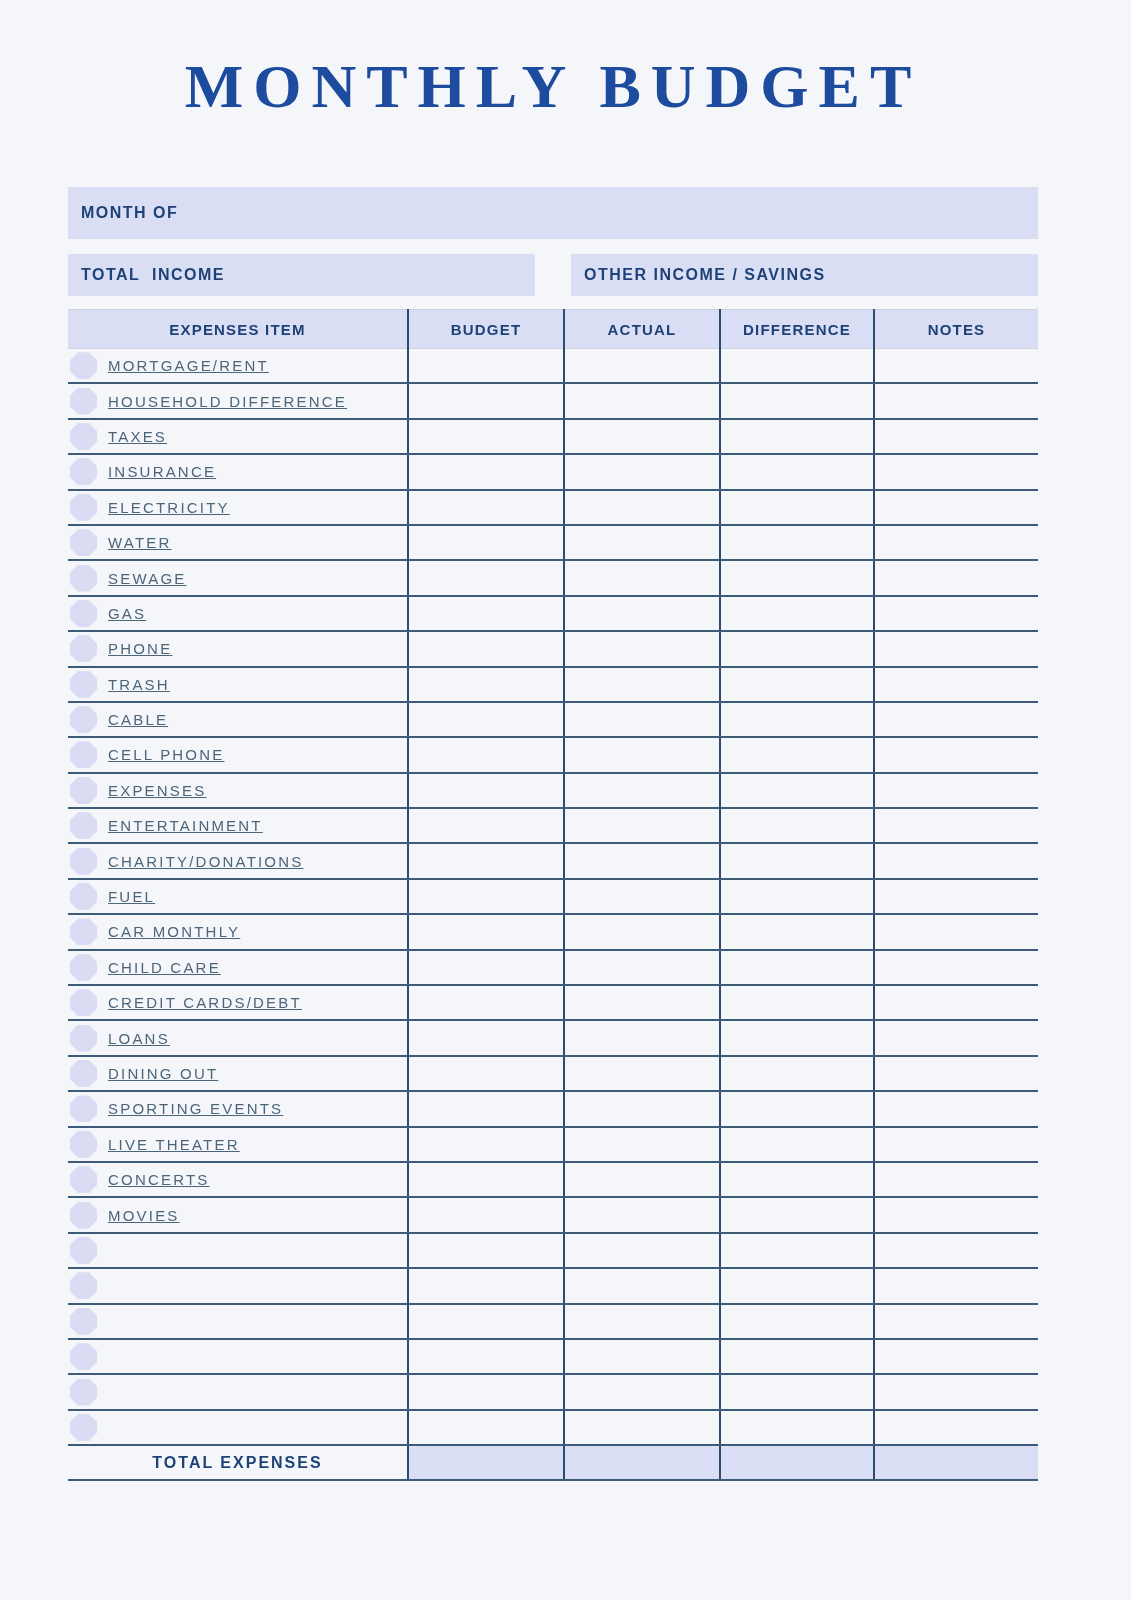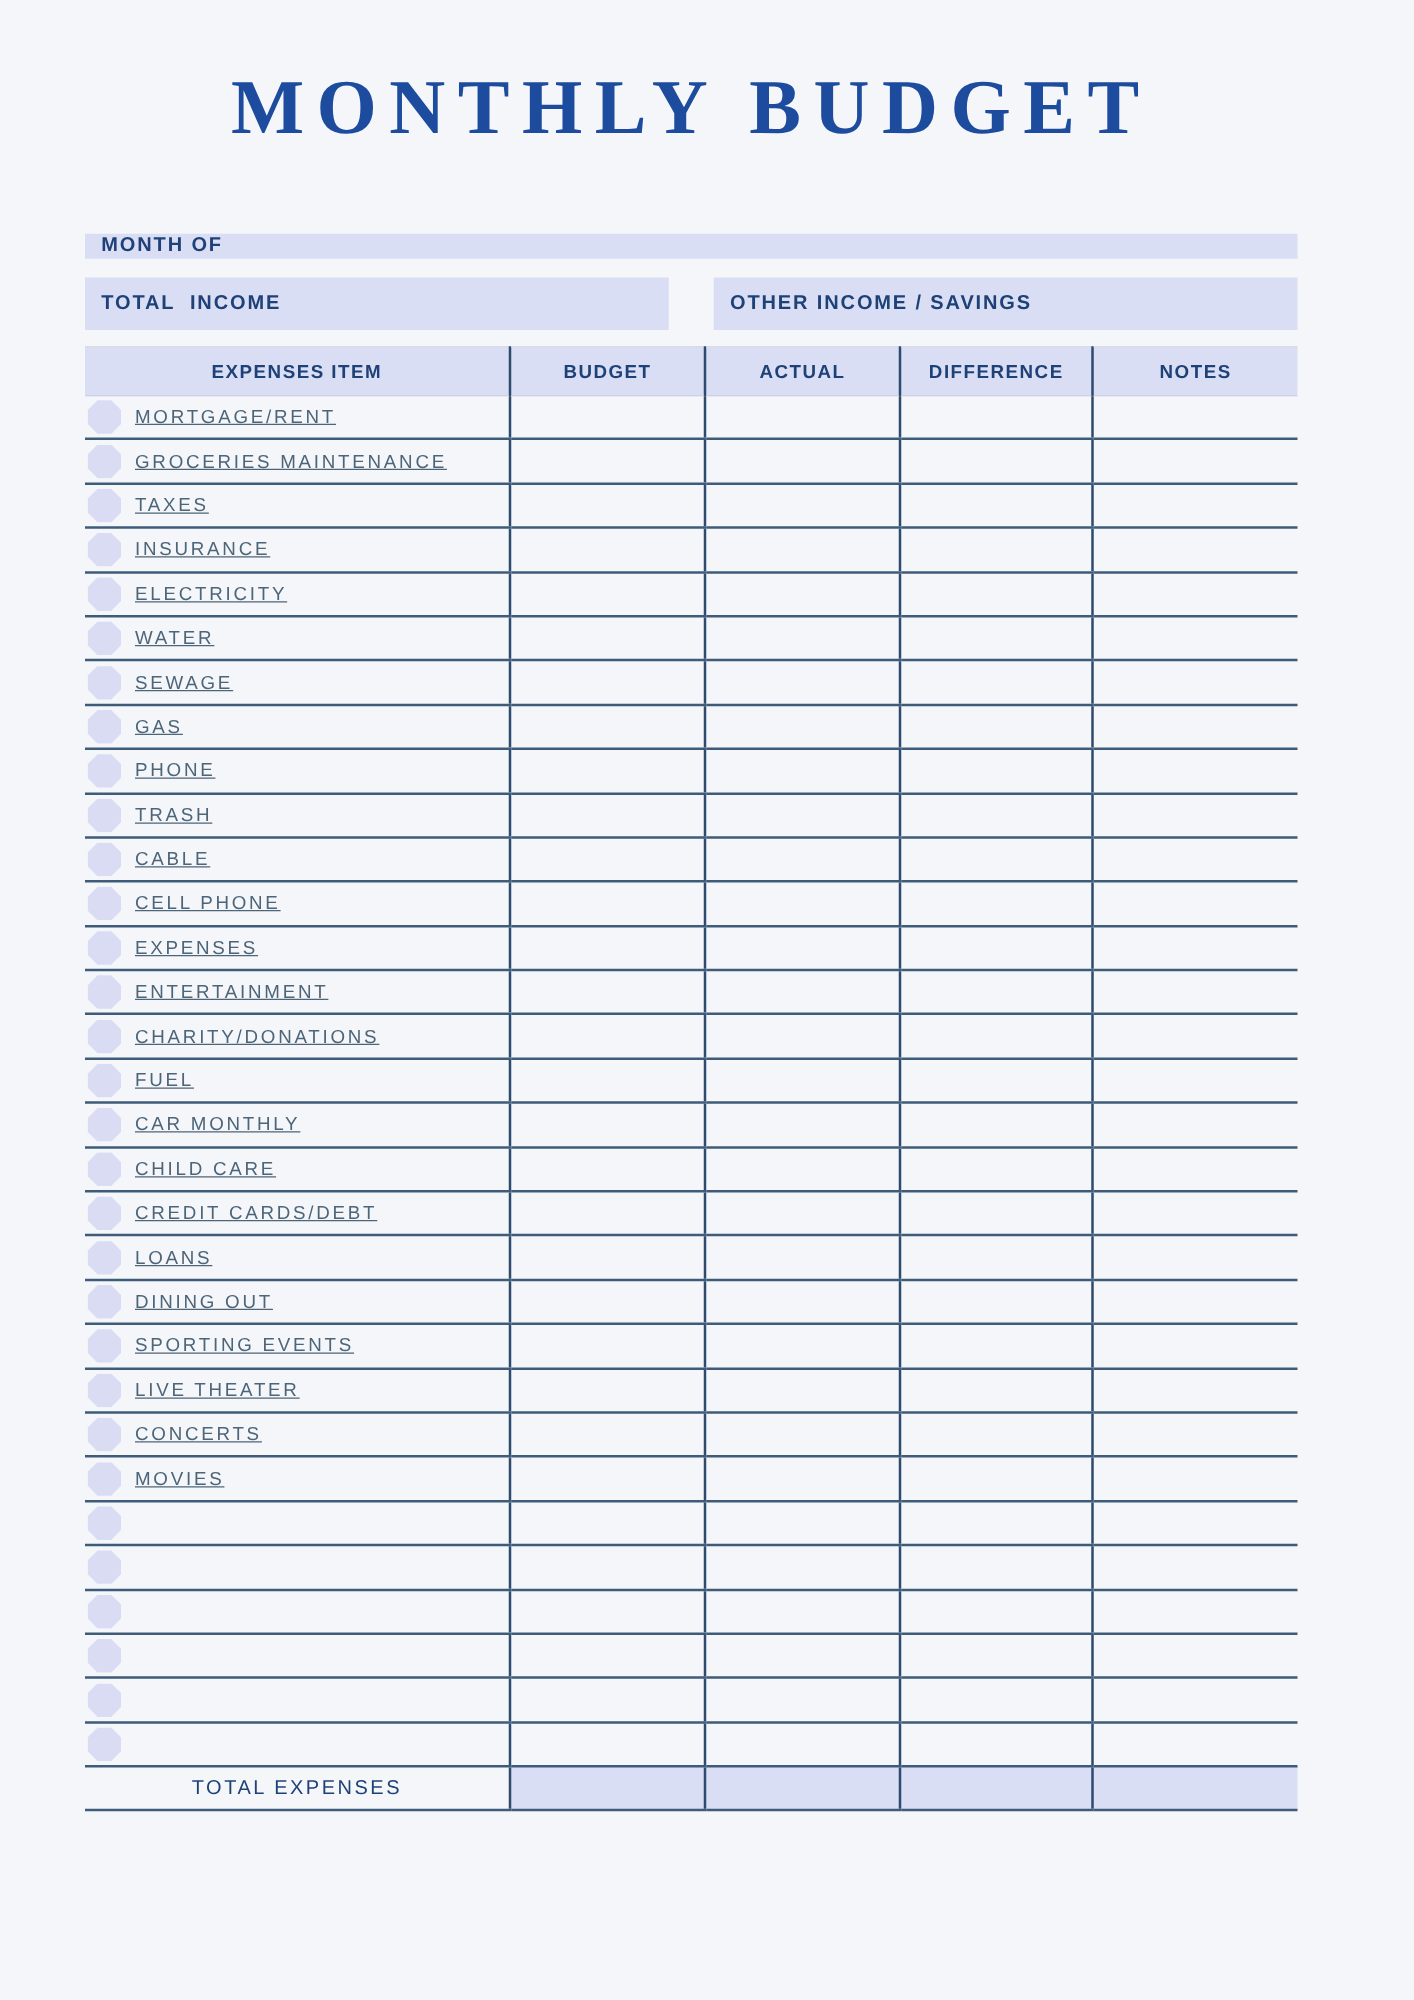--- a/index.html
+++ b/index.html
@@ -24,21 +24,21 @@
     text-align: center;
     font-family: "Liberation Serif", serif;
     font-weight: 700;
     font-size: 62px;
     letter-spacing: 10px;
     color: #1d4c9f;
     white-space: nowrap;
   }
   .month-bar {
     margin-top: 67px;
-    height: 20px;
+    height: 52px;
     background: #d9def4;
     display: flex;
     align-items: center;
     padding-left: 13px;
     box-sizing: border-box;
   }
   .bar-label {
     font-size: 16px;
     font-weight: 700;
     letter-spacing: 1.5px;
@@ -107,21 +107,21 @@
     text-decoration: underline;
   }
   table.budget tfoot td {
     height: 33px;
     border-bottom: 2px solid #3e5c79;
     padding: 0;
   }
   .total-label-cell {
     text-align: center;
     font-size: 16px;
-    font-weight: 400;
+    font-weight: 700;
     letter-spacing: 2px;
     color: #1e4177;
   }
   .total-entry-cell {
     background: #d9def4;
   }
 </style>
 </head>
 <body>
 
@@ -170,21 +170,21 @@
     <td></td>
     <td></td>
     <td></td>
     <td></td>
   </tr>
 
   <tr>
     <td>
       <div class="item-inner">
         <span class="bullet"></span>
-        <span class="item-label">GROCERIES MAINTENANCE</span>
+        <span class="item-label">HOUSEHOLD DIFFERENCE</span>
       </div>
     </td>
     <td></td>
     <td></td>
     <td></td>
     <td></td>
   </tr>
 
   <tr>
     <td>

